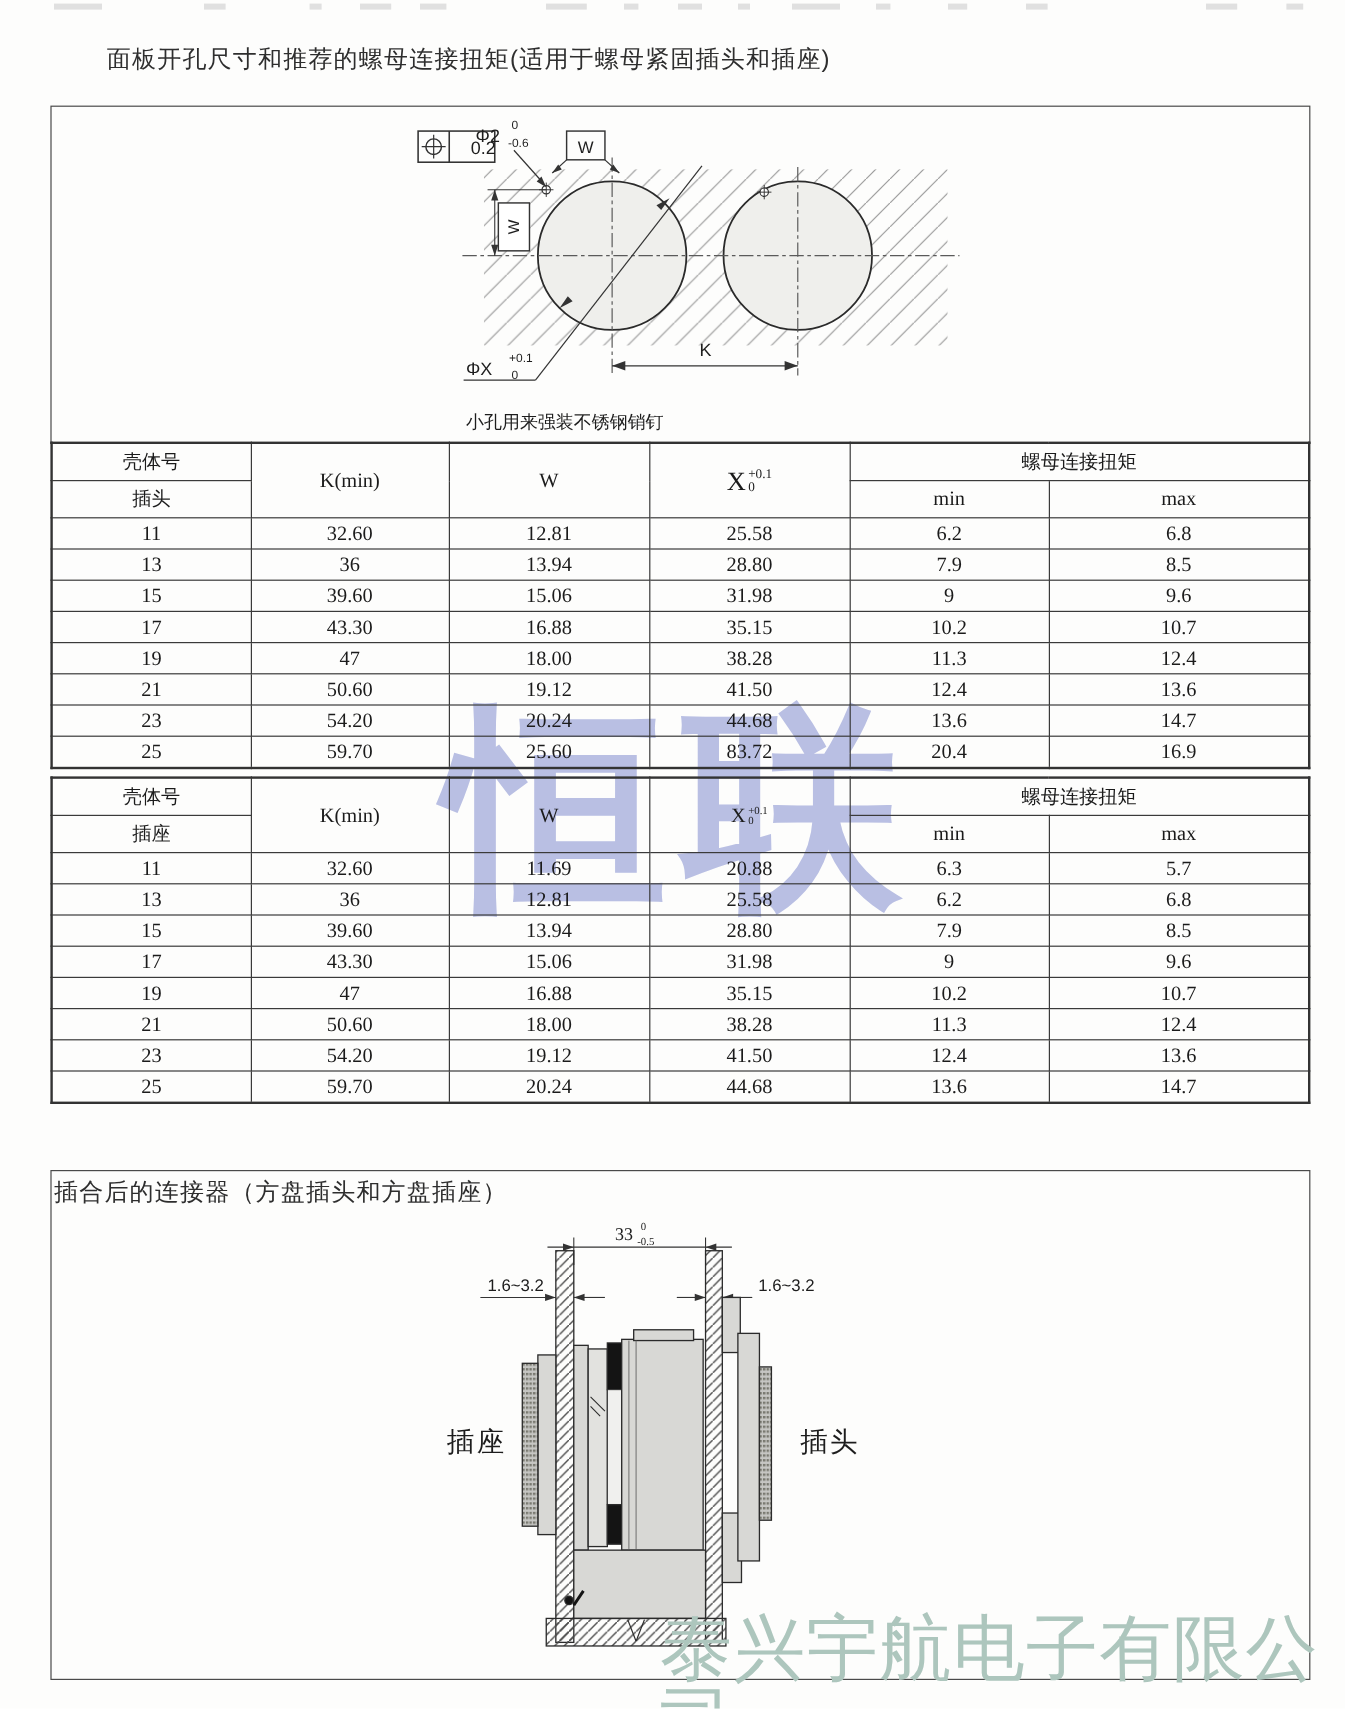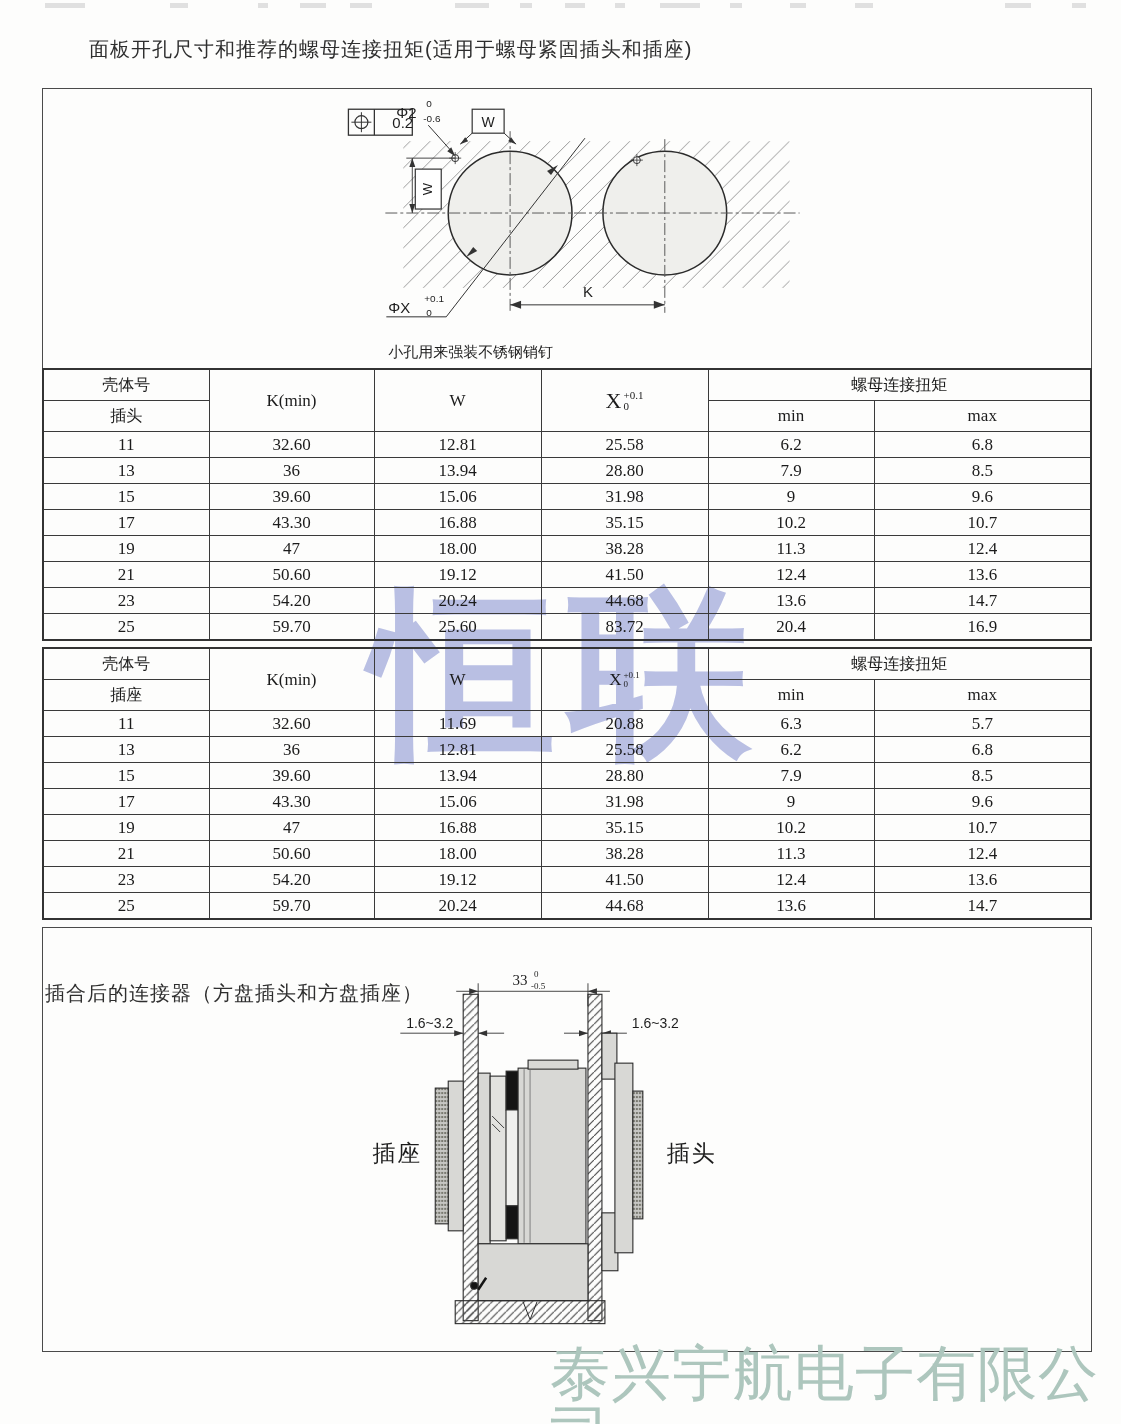--- a/index.html
+++ b/index.html
@@ -16,21 +16,21 @@
   #wm-bottom{position:absolute;left:550px;top:1344px;font-size:60px;line-height:1;
              letter-spacing:1px;color:#adc6bd;z-index:3;
              font-family:"Liberation Serif","DejaVu Serif",serif;}
 
   .sec-title{position:absolute;left:45px;font-size:20px;letter-spacing:1px;color:#2e2e2e;z-index:2;}
   #title1{top:36px;margin-left:44px;}
   #title2{top:980px;}
 
   .panel{position:absolute;left:42px;width:1048px;border:1px solid #4a4a4a;z-index:1;background:transparent;}
   #panel1{top:88px;height:280px;}
-  #panel2{top:927px;height:423px;}
+  #panel2{top:975px;height:423px;}
 
   table.data{position:absolute;left:42px;width:1048px;border-collapse:collapse;table-layout:fixed;
              z-index:2;background:transparent;
              font-family:"Liberation Serif","DejaVu Serif",serif;}
   #table1{top:368px;}
   #table2{top:647px;}
   table.data th, table.data td{border:1px solid #3a3a3a;text-align:center;vertical-align:middle;
              font-weight:normal;color:#1b1b1b;padding:0;background:transparent;}
   table.data{border:2px solid #333;}
   table.data thead th{font-size:17px;height:30px;}

